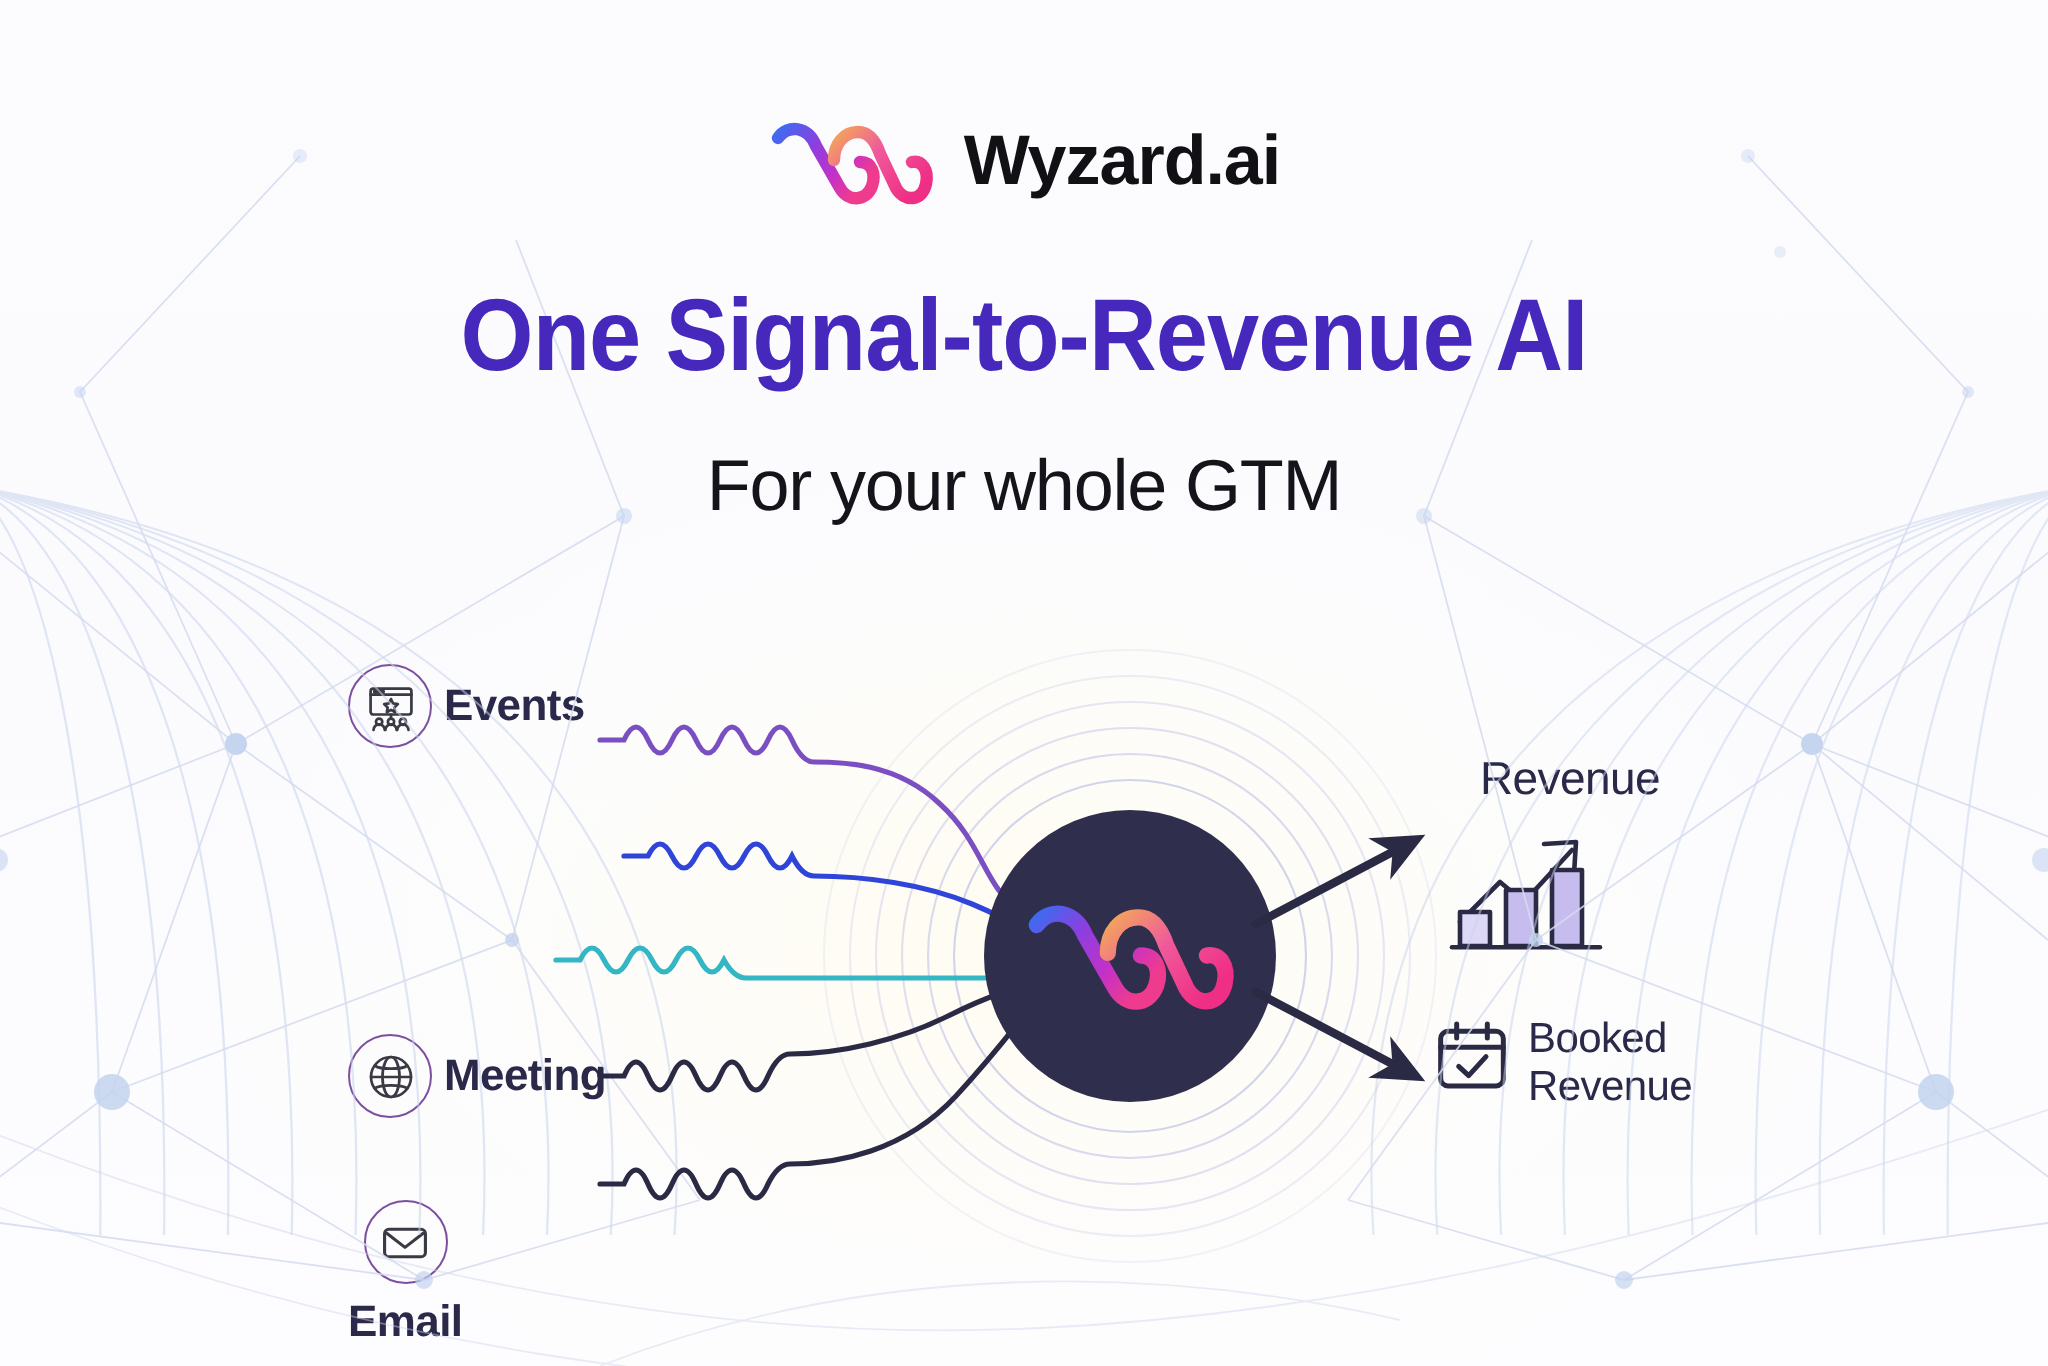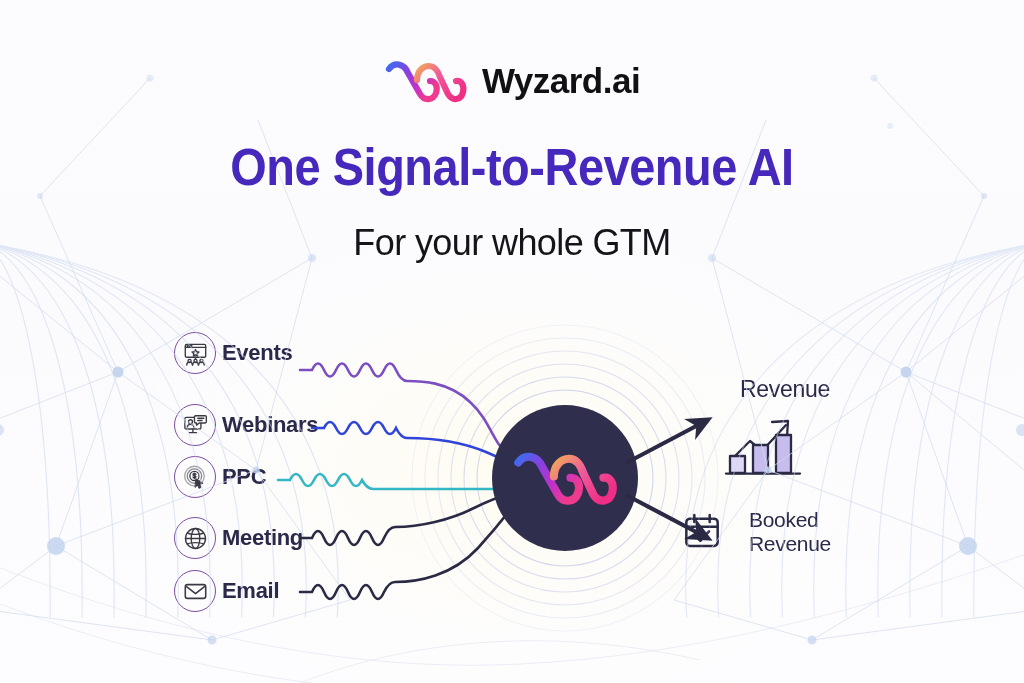--- a/index.html
+++ b/index.html
@@ -64,22 +64,22 @@
 
   
   .outcome { position:absolute; }
   .outcome-revenue { left:716px; top:376px; width:150px; text-align:left; }
   .revenue-label {
     font-size:23px; font-weight:400; color:#2a2949;
     letter-spacing:-0.3px; margin-left:24px;
   }
   .revenue-icon { margin-top:6px; margin-left:8px; }
   .outcome-meeting {
-    left:682px; top:508px;
-    display:flex; align-items:flex-end; gap:27px;
+    left:716px; top:508px;
+    display:flex; align-items:flex-start; gap:8px;
   }
   .meeting-text {
     font-size:21px; font-weight:400; color:#2a2949;
     line-height:1.12; letter-spacing:-0.3px; white-space:nowrap;
   }
 </style>
 </head>
 <body>
 
 <div id="stage">
@@ -285,63 +285,36 @@
         <path d="M3.6 23 a2.7 2.7 0 0 1 5.4 0"></path>
         <circle cx="12" cy="19.1" r="1.5"></circle>
         <path d="M9.3 23 a2.7 2.7 0 0 1 5.4 0"></path>
         <circle cx="17.7" cy="19.1" r="1.5"></circle>
         <path d="M15 23 a2.7 2.7 0 0 1 5.4 0"></path>
       </svg>
     </span>
     <span class="src-label">Events</span>
   </div>
 
-  <div class="source-row" style="left:174px; top:404px;">
-    <span class="src-circle">
-      <svg width="25" height="25" viewBox="0 0 24 24" fill="none" stroke="#3a3a44" stroke-width="1.3" stroke-linecap="round" stroke-linejoin="round">
-        <rect x="1.8" y="4.2" width="15.4" height="11.2" rx="1.3"></rect>
-        <line x1="9.5" y1="15.4" x2="9.5" y2="18.6"></line>
-        <line x1="6" y1="18.8" x2="13" y2="18.8"></line>
-        <circle cx="7.2" cy="8.4" r="1.9"></circle>
-        <path d="M4 13.6 a3.3 3.3 0 0 1 6.5 0"></path>
-        <path d="M12.2 2.6 h9 a1.2 1.2 0 0 1 1.2 1.2 v4.6 a1.2 1.2 0 0 1 -1.2 1.2 h-5.6 l-2.6 2.1 v-2.1 h-0.8 a1.2 1.2 0 0 1 -1.2 -1.2 v-4.6 a1.2 1.2 0 0 1 1.2 -1.2z" fill="#fff"></path>
-        <line x1="14.2" y1="5" x2="20" y2="5"></line>
-        <line x1="14.2" y1="7.2" x2="18.3" y2="7.2"></line>
-      </svg>
-    </span>
-    <span class="src-label">Webinars</span>
-  </div>
-
-  <div class="source-row" style="left:174px; top:456px;">
-    <span class="src-circle">
-      <svg width="25" height="25" viewBox="0 0 24 24" fill="none" stroke="#3a3a44" stroke-width="1.25" stroke-linecap="round" stroke-linejoin="round">
-        <circle cx="11" cy="10.6" r="9.4" opacity="0.45"></circle>
-        <circle cx="11" cy="10.6" r="6.9" opacity="0.6"></circle>
-        <circle cx="11" cy="10.6" r="4.4"></circle>
-        <path d="M11 7.9 v5.4 M12.4 9 a1.4 1.1 0 0 0 -2.8 .3 c0 1.3 2.8 .6 2.8 1.9 a1.4 1.1 0 0 1 -2.8 .2"></path>
-        <path d="M12.6 13.4 L19.3 17.6 L16.1 18.5 L17.2 21.6 L15.3 22.4 L14.1 19.2 L11.8 21.3 Z" fill="#3a3a44" stroke-width="0.9"></path>
-      </svg>
-    </span>
-    <span class="src-label">PPC</span>
-  </div>
+
 
   <div class="source-row" style="left:174px; top:517px;">
     <span class="src-circle">
       <svg width="25" height="25" viewBox="0 0 24 24" fill="none" stroke="#3a3a44" stroke-width="1.3" stroke-linecap="round">
         <circle cx="12" cy="12" r="9.6"></circle>
         <ellipse cx="12" cy="12" rx="4.1" ry="9.6"></ellipse>
         <line x1="2.4" y1="12" x2="21.6" y2="12"></line>
         <path d="M4.2 6.6 C 7.2 8.5, 16.8 8.5, 19.8 6.6"></path>
         <path d="M4.2 17.4 C 7.2 15.5, 16.8 15.5, 19.8 17.4"></path>
       </svg>
     </span>
     <span class="src-label">Meeting</span>
   </div>
 
-  <div class="source-row" style="left:174px; top:570px;">
+  <div class="source-row" style="left:174px; top:600px;flex-direction:column;">
     <span class="src-circle">
       <svg width="25" height="25" viewBox="0 0 24 24" fill="none" stroke="#3a3a44" stroke-width="1.5" stroke-linecap="round" stroke-linejoin="round">
         <rect x="2.2" y="5.4" width="19.6" height="13.2" rx="2.1"></rect>
         <path d="M3.4 7.4 L12 14.1 L20.6 7.4"></path>
       </svg>
     </span>
     <span class="src-label">Email</span>
   </div>
 
   <div class="outcome outcome-revenue">

